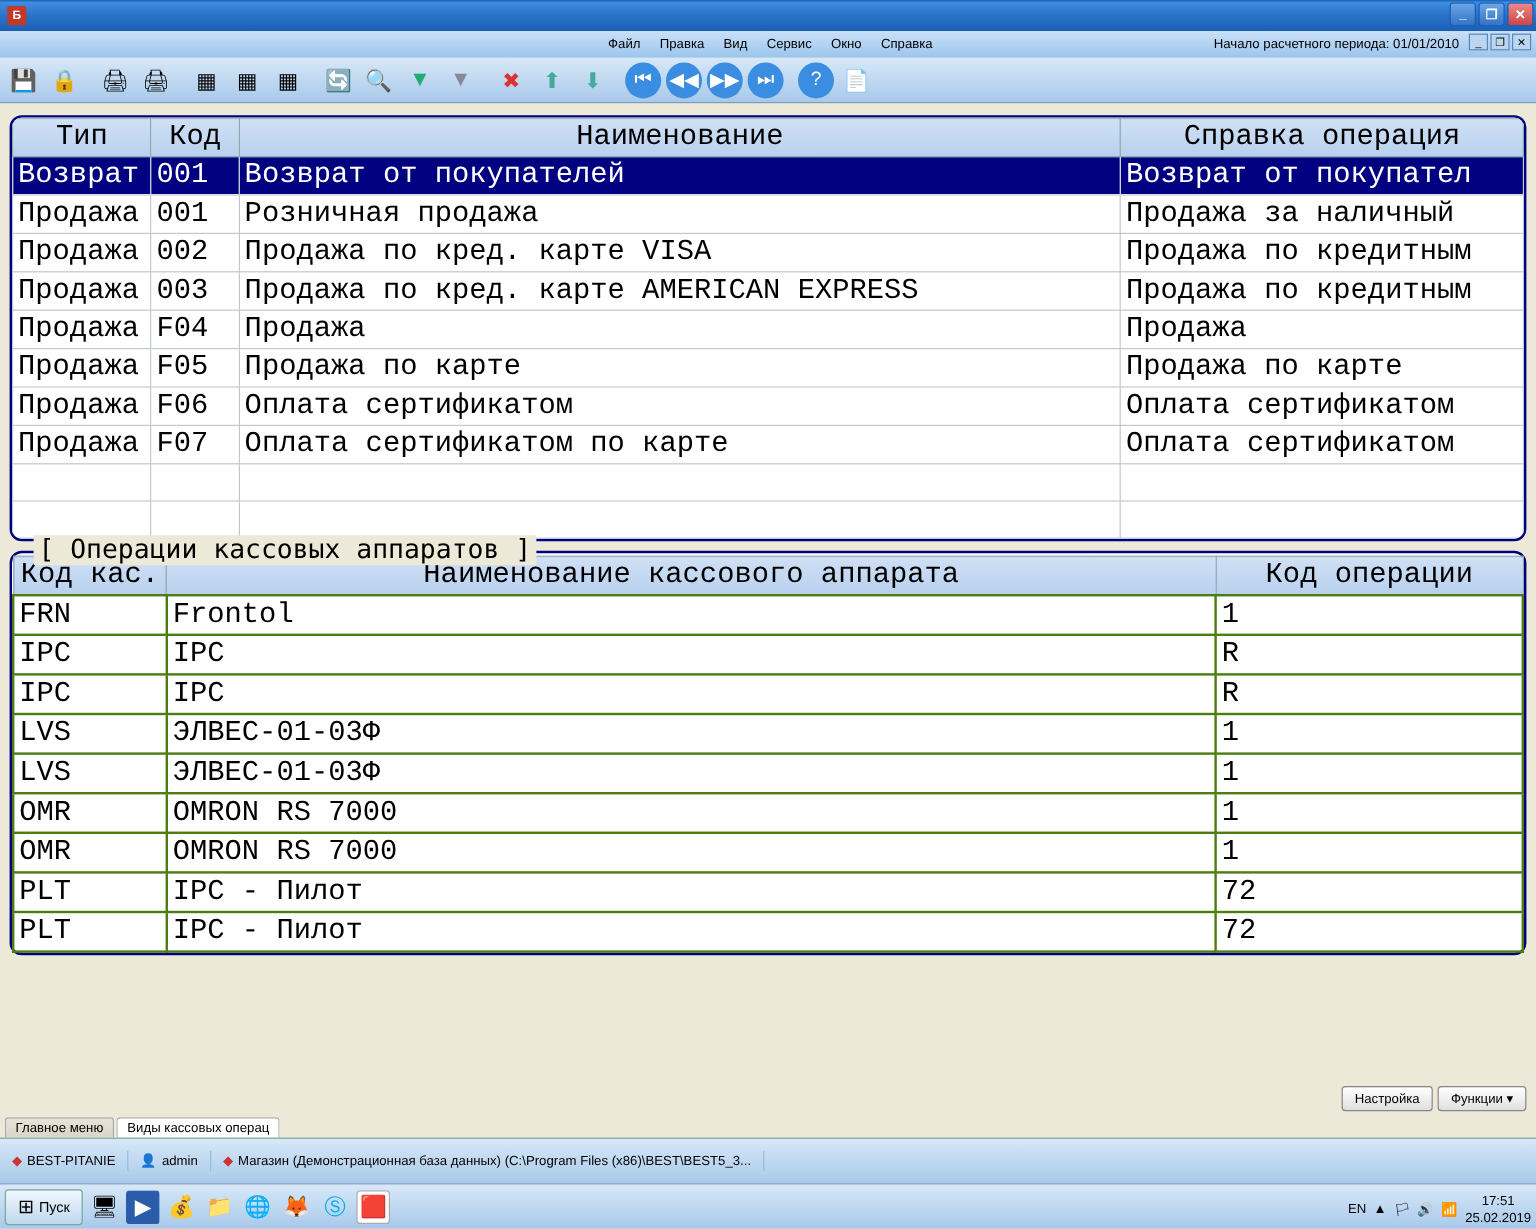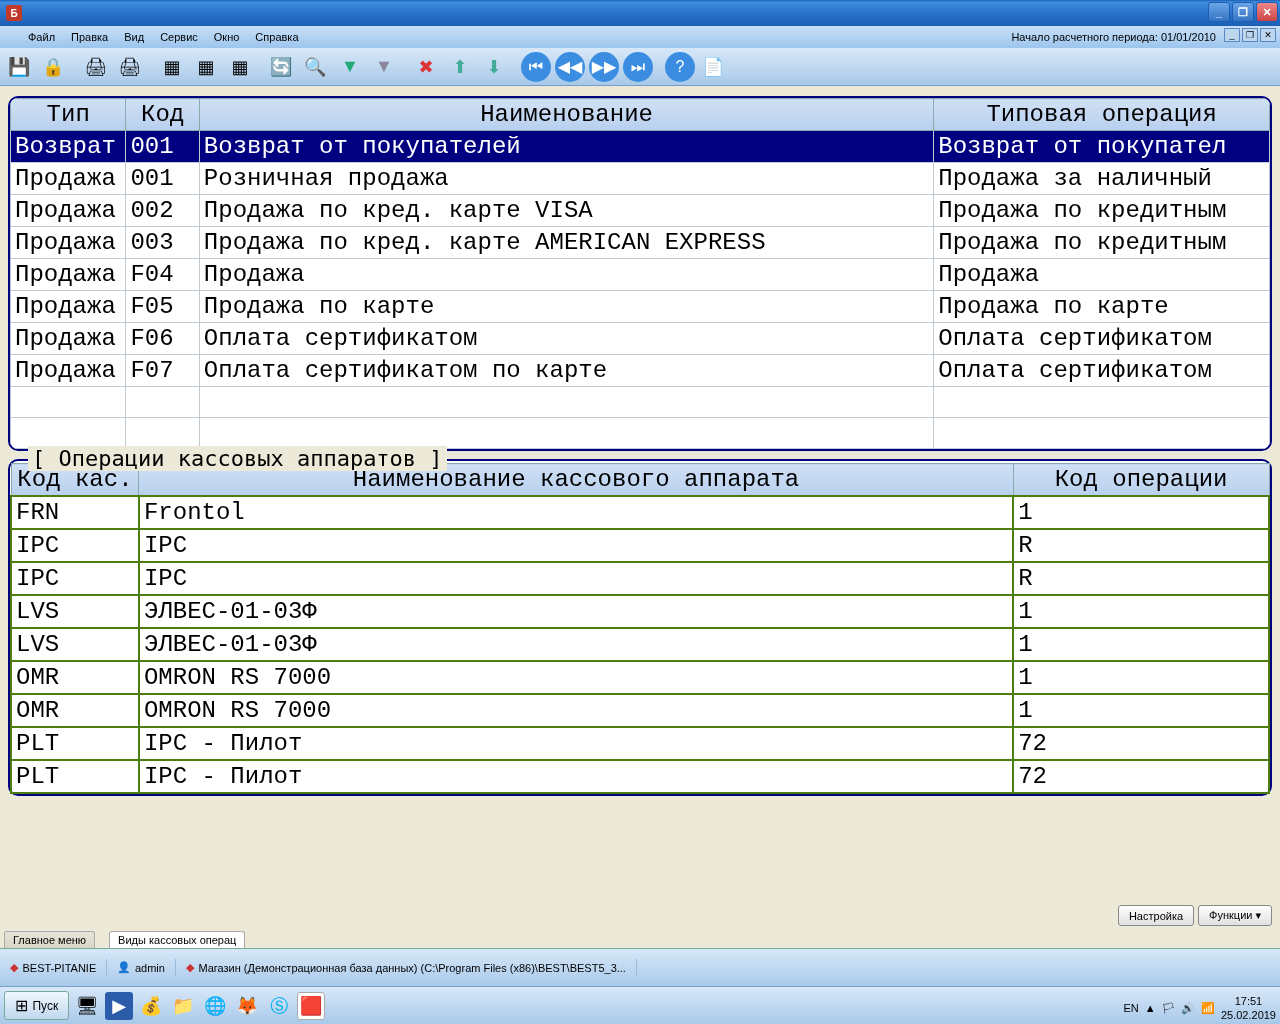--- a/index.html
+++ b/index.html
@@ -2,21 +2,21 @@
 <html><head>
 <meta charset="utf-8">
 <style>
 * { margin:0; padding:0; box-sizing:border-box; }
 body { font-family: Tahoma, sans-serif; font-size:11px; background:#ece9d8; width:1280px; height:1024px; overflow:hidden; position:relative; }
 .titlebar { background:linear-gradient(to bottom,#1b5fb5,#3d8de0 8%,#2a72c9 50%,#1b5fb5); height:26px; display:flex; align-items:center; color:#fff; font-weight:bold; padding-left:6px; font-size:12px; }
 .titlebar .icon { width:16px; height:16px; background:#c0392b; border-radius:2px; margin-right:4px; display:flex; align-items:center; justify-content:center; font-size:10px; }
 .titlebar-right { position:absolute; right:2px; top:2px; display:flex; }
 .winbtn { width:22px; height:20px; background:linear-gradient(to bottom,#6aa5e6,#3474c4); border:1px solid #1b5fb5; margin-left:2px; display:flex; align-items:center; justify-content:center; color:#fff; font-weight:bold; border-radius:3px; font-size:11px;}
 .winbtn.close{background:linear-gradient(to bottom,#e88,#c44);}
-.menubar { background:linear-gradient(to bottom,#c9e0f7,#9cc5ed); height:22px; display:flex; align-items:center; padding-left:20px; position:relative;}
+.menubar { background:linear-gradient(to bottom,#c9e0f7,#9cc5ed); height:22px; display:flex; align-items:center; padding-left:4px; position:relative;justify-content:center;}
 .menubar span { padding:2px 8px; cursor:default; }
 .menubar .right-info{ position:absolute; right:56px; top:3px; font-size:11px;margin-left:32px;}
 .menubar .doc-btns{ position:absolute; right:4px; top:2px; display:flex; gap:2px;}
 .menubar .doc-btns div{ width:16px; height:14px; border:1px solid #5a87c0; background:#bcd6f0; font-size:9px; display:flex; align-items:center; justify-content:center;}
 .toolbar { background:linear-gradient(to bottom,#d8e8f8,#a8c9ea); height:38px; display:flex; align-items:center; padding-left:4px; gap:2px; border-bottom:1px solid #7a9fc4;}
 .tbtn{ width:32px; height:32px; border:1px solid transparent; border-radius:3px; display:flex; align-items:center; justify-content:center; font-size:18px;}
 .tsep{width:6px;}
 .content{ padding:10px 8px 8px 8px; }
 .grid{ border:2px solid #000080; border-radius:10px; background:#fff; overflow:hidden;}
 .grid table{ width:100%; border-collapse:collapse; font-family:'Lucida Console','Courier New',monospace; font-size:24px; }
@@ -26,21 +26,21 @@
 .grid tr.empty td{ height:31px;}
 .panel2{ margin-top:8px; border:2px solid #000080; border-radius:10px; position:relative; background:#fff;}
 .panel2-title{ position:absolute; top:-15px; left:18px; background:#ece9d8; padding:0 4px; font-family:'Lucida Console',monospace; font-size:22px; color:#000;}
 .panel2 table{ width:100%; border-collapse:collapse; font-family:'Lucida Console','Courier New',monospace; font-size:24px; margin-top:2px;}
 .panel2 th{ background:linear-gradient(to bottom,#d0e0f5,#b8d0ee); font-weight:normal; text-align:center; border:1px solid #8aa; padding:2px 4px;}
 .panel2 td{ border:2px solid #4d7c0f; padding:0 4px; height:31px; line-height:31px; white-space:nowrap;}
 .panel2 tr.sel td{ background:#000080; color:#fff;}
 .bottom-btns{ position:absolute; right:8px; bottom:98px; display:flex; gap:4px;}
 .btn{ background:linear-gradient(to bottom,#fff,#e0e0e0); border:1px solid #888; border-radius:3px; padding:3px 10px; font-size:11px;}
 .tabs{ position:absolute; left:4px; bottom:76px; display:flex;}
-.tab{ background:linear-gradient(to bottom,#e8e4d8,#d8d4c8); border:1px solid #aaa; border-bottom:none; padding:2px 8px; font-size:11px; border-radius:3px 3px 0 0; margin-right:14px;}
+.tab{ background:linear-gradient(to bottom,#e8e4d8,#d8d4c8); border:1px solid #aaa; border-bottom:none; padding:2px 8px; font-size:11px; border-radius:3px 3px 0 0; margin-right:2px;}
 .tab.active{ background:#fff;}
 .statusbar{ position:absolute; left:0; bottom:38px; width:100%; height:38px; background:linear-gradient(to bottom,#d8e8f8,#a8c9ea); border-top:1px solid #7a9; display:flex; align-items:center; font-size:11px;}
 .statusbar .sitem{ padding:2px 10px; border-right:1px solid #9bd; display:flex; align-items:center; gap:4px;}
 .taskbar{ position:absolute; left:0; bottom:0; width:100%; height:38px; background:linear-gradient(to bottom,#d8e8f8,#a8c9ea); border-top:1px solid #7a9fc4; display:flex; align-items:center;}
 .start-btn{ background:linear-gradient(to bottom,#f0f8ff,#c0d8ee); border:1px solid #7a9; border-radius:3px; padding:4px 10px; margin-left:4px; display:flex; align-items:center; gap:4px; font-size:12px;}
 .tray{ position:absolute; right:4px; bottom:2px; display:flex; align-items:center; gap:6px; font-size:11px;}
 .tray .time{ text-align:center; line-height:14px;}
 .task-icon{ width:28px; height:28px; margin-left:4px; display:flex; align-items:center; justify-content:center; font-size:18px; border:1px solid transparent; border-radius:3px;}
 .circ{width:30px;height:30px;border-radius:50%;display:flex;align-items:center;justify-content:center;color:#fff;font-size:16px;}
 </style>
@@ -111,21 +111,21 @@
 </div>
 
 <div class="content">
   <div class="grid">
     <table>
       <thead>
           <tr id="g1-head">
             <th style="width: 110px;">Тип</th>
             <th style="width: 70px;">Код</th>
             <th style="width: 700px;">Наименование</th>
-            <th style="width: 320px;">Типовая операция</th>
+            <th style="width: 320px;">Справка операция</th>
           </tr>
         </thead>
       <tbody id="g1-body">
           <tr class="sel">
             <td>Возврат</td>
             <td>001</td>
             <td>Возврат от покупателей</td>
             <td>Возврат от покупател</td>
           </tr>
           <tr>

